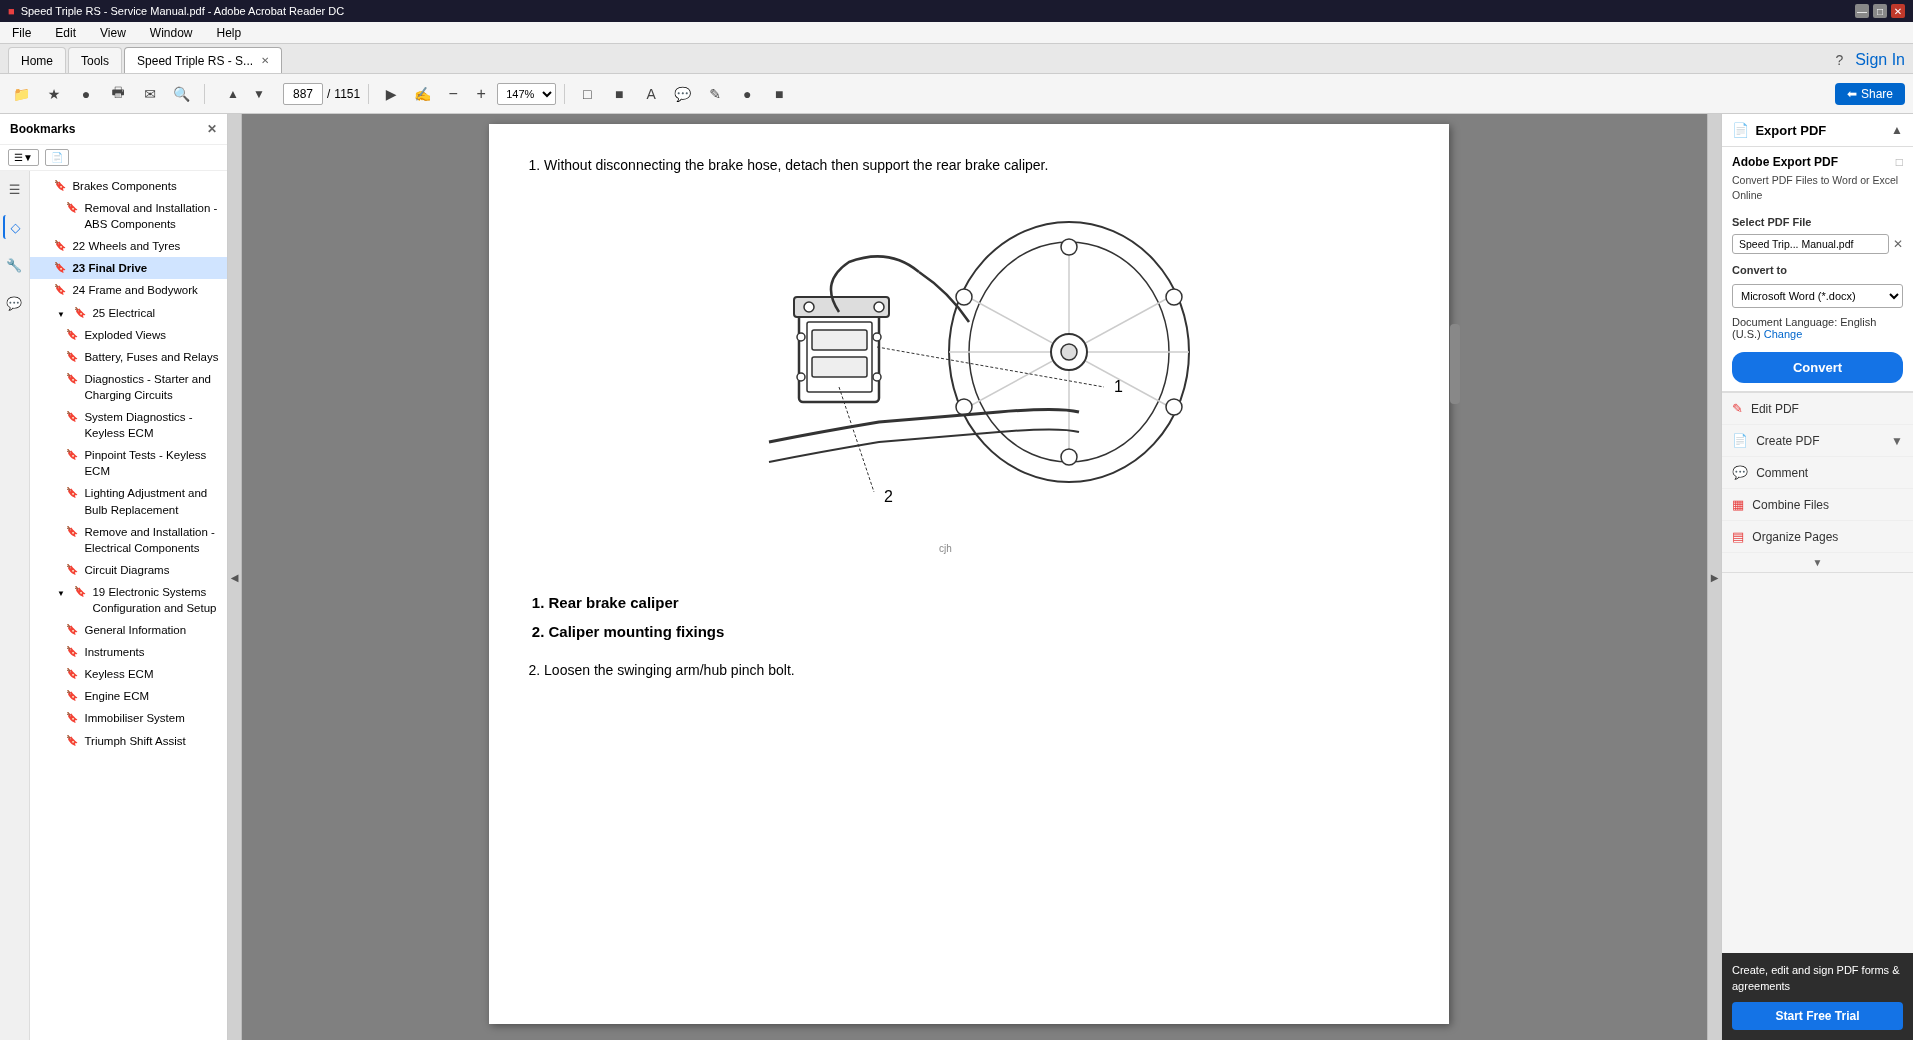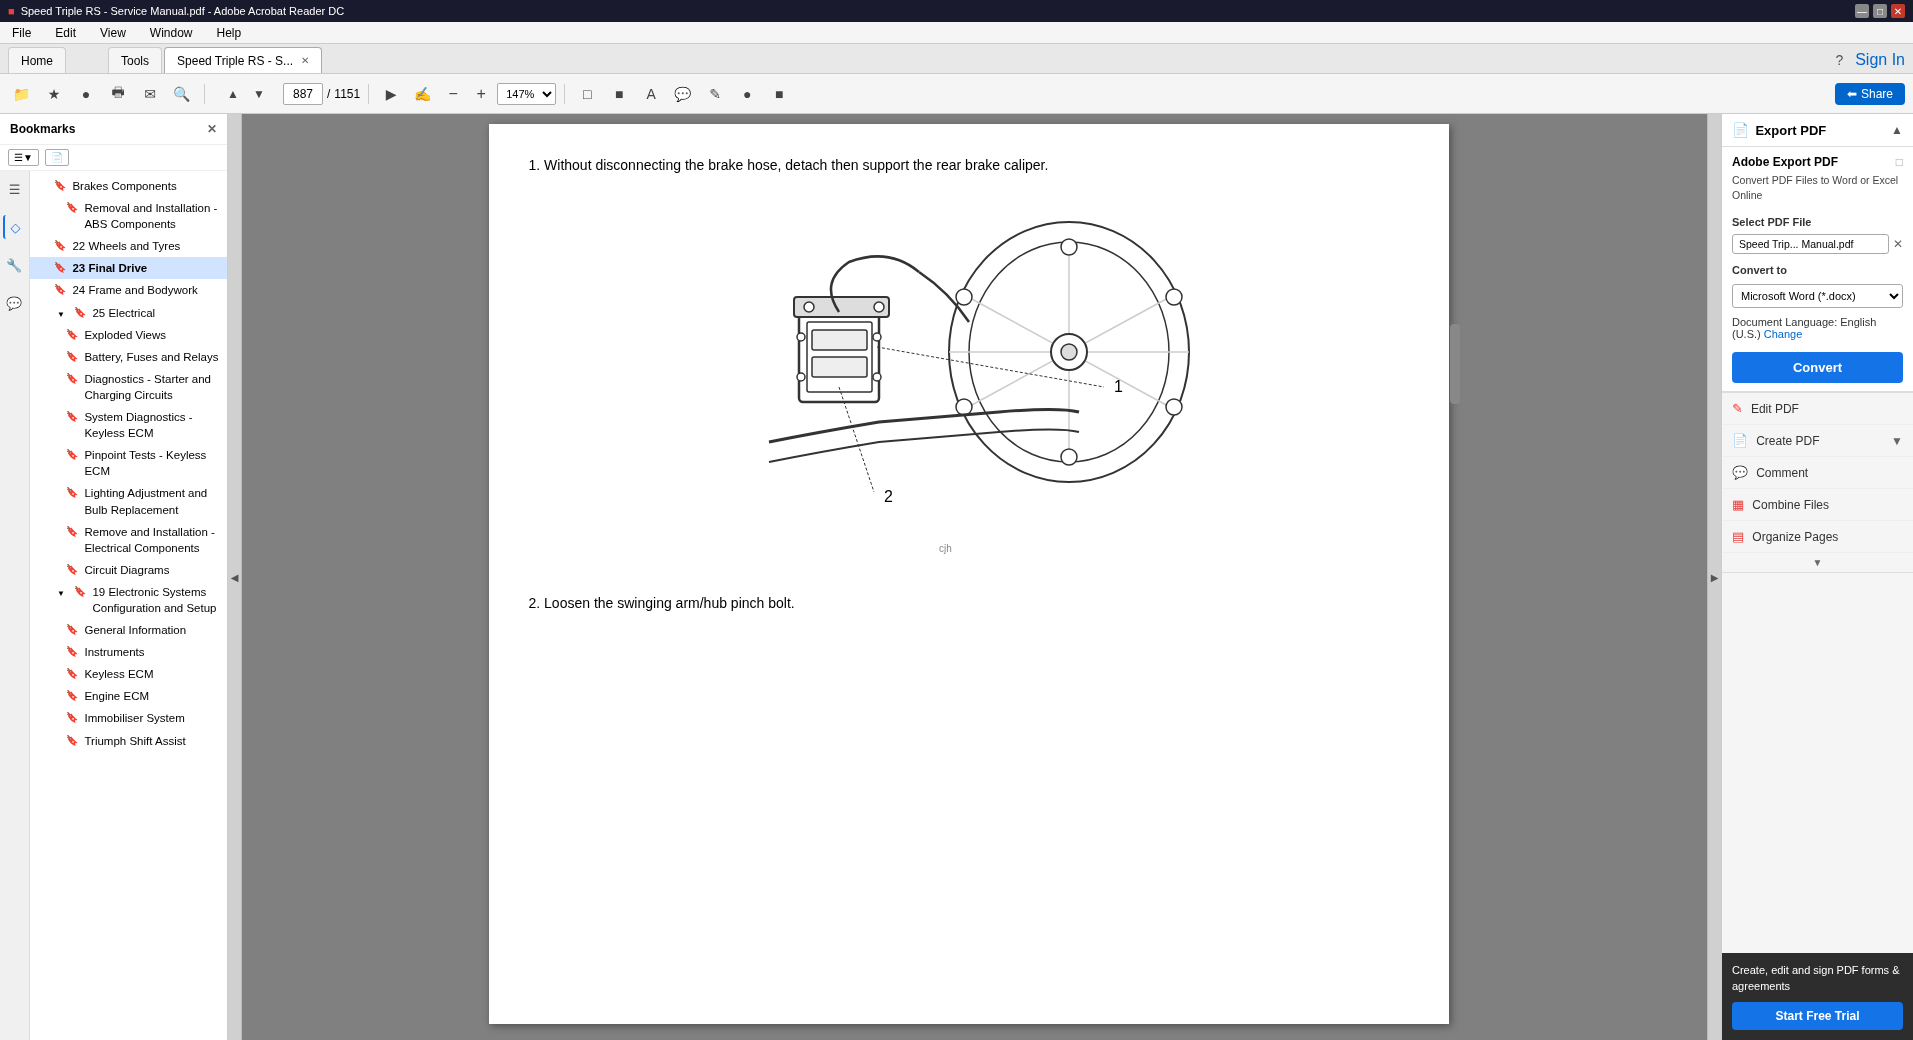--- a/index.html
+++ b/index.html
@@ -52,21 +52,21 @@
       align-items: center;
       gap: 8px;
       cursor: pointer;
       font-size: 12px;
       border: 1px solid #ccc;
       border-bottom: none;
       border-radius: 4px 4px 0 0;
       margin-right: 2px;
     }
     .tab.home { background: #f5f5f5; }
-    .tab.tools-tab { background: #f5f5f5; margin-left: 40px; }
+    .tab.tools-tab { background: #f5f5f5; }
     .tab.active { background: white; border-color: #aaa; }
     .tab-close { cursor: pointer; color: #666; font-size: 10px; }
     .tab-bar-right { margin-left: auto; display: flex; align-items: center; gap: 12px; padding-bottom: 4px; }
     .sign-in-btn { color: #0066cc; font-size: 16px; cursor: pointer; }
 
     
     .toolbar {
       background: #f5f5f5;
       height: 40px;
       display: flex;
@@ -331,21 +331,21 @@
     .doc-lang-row {
       padding: 4px 10px;
       font-size: 11px;
       color: #333;
     }
     .doc-lang-link { color: #0066cc; cursor: pointer; }
     .convert-btn {
       background: #1473e6;
       color: white;
       border: none;
-      border-radius: 4px;
+      border-radius: 12px;
       padding: 8px 0;
       width: calc(100% - 20px);
       margin: 8px 10px;
       cursor: pointer;
       font-size: 13px;
       font-weight: bold;
     }
     .panel-tool-item {
       display: flex;
       align-items: center;
@@ -672,20 +672,28 @@
           <text x="165" y="310" font-size="16" font-family="Arial">2</text>
           <line x1="120" y1="195" x2="155" y2="300" stroke="#333" stroke-width="1" stroke-dasharray="3,2"></line>
 
           <path d="M 50 250 Q 100 240 160 230 L 280 220 Q 340 215 360 220" fill="none" stroke="#333" stroke-width="3"></path>
           <path d="M 50 270 Q 100 260 160 250 L 280 240 Q 340 235 360 240" fill="none" stroke="#333" stroke-width="2"></path>
 
           <text x="220" y="360" font-size="10" fill="#888" font-family="Arial">cjh</text>
         </svg>
       </div>
 
+      <ol class="parts-list">
+        <li>
+          <span>Rear brake caliper</span>
+        </li>
+        <li>
+          <span>Caliper mounting fixings</span>
+        </li>
+      </ol>
 
       <p class="step-2">2. Loosen the swinging arm/hub pinch bolt.</p>
     </div>
 
     <div class="pdf-scrollbar">
       <div class="pdf-scrollbar-thumb"></div>
     </div>
   </div>
 
   <div style="width:14px; background:#d0d0d0; display:flex; align-items:center; justify-content:center; cursor:pointer; flex-shrink:0; border-left:1px solid #bbb;">

